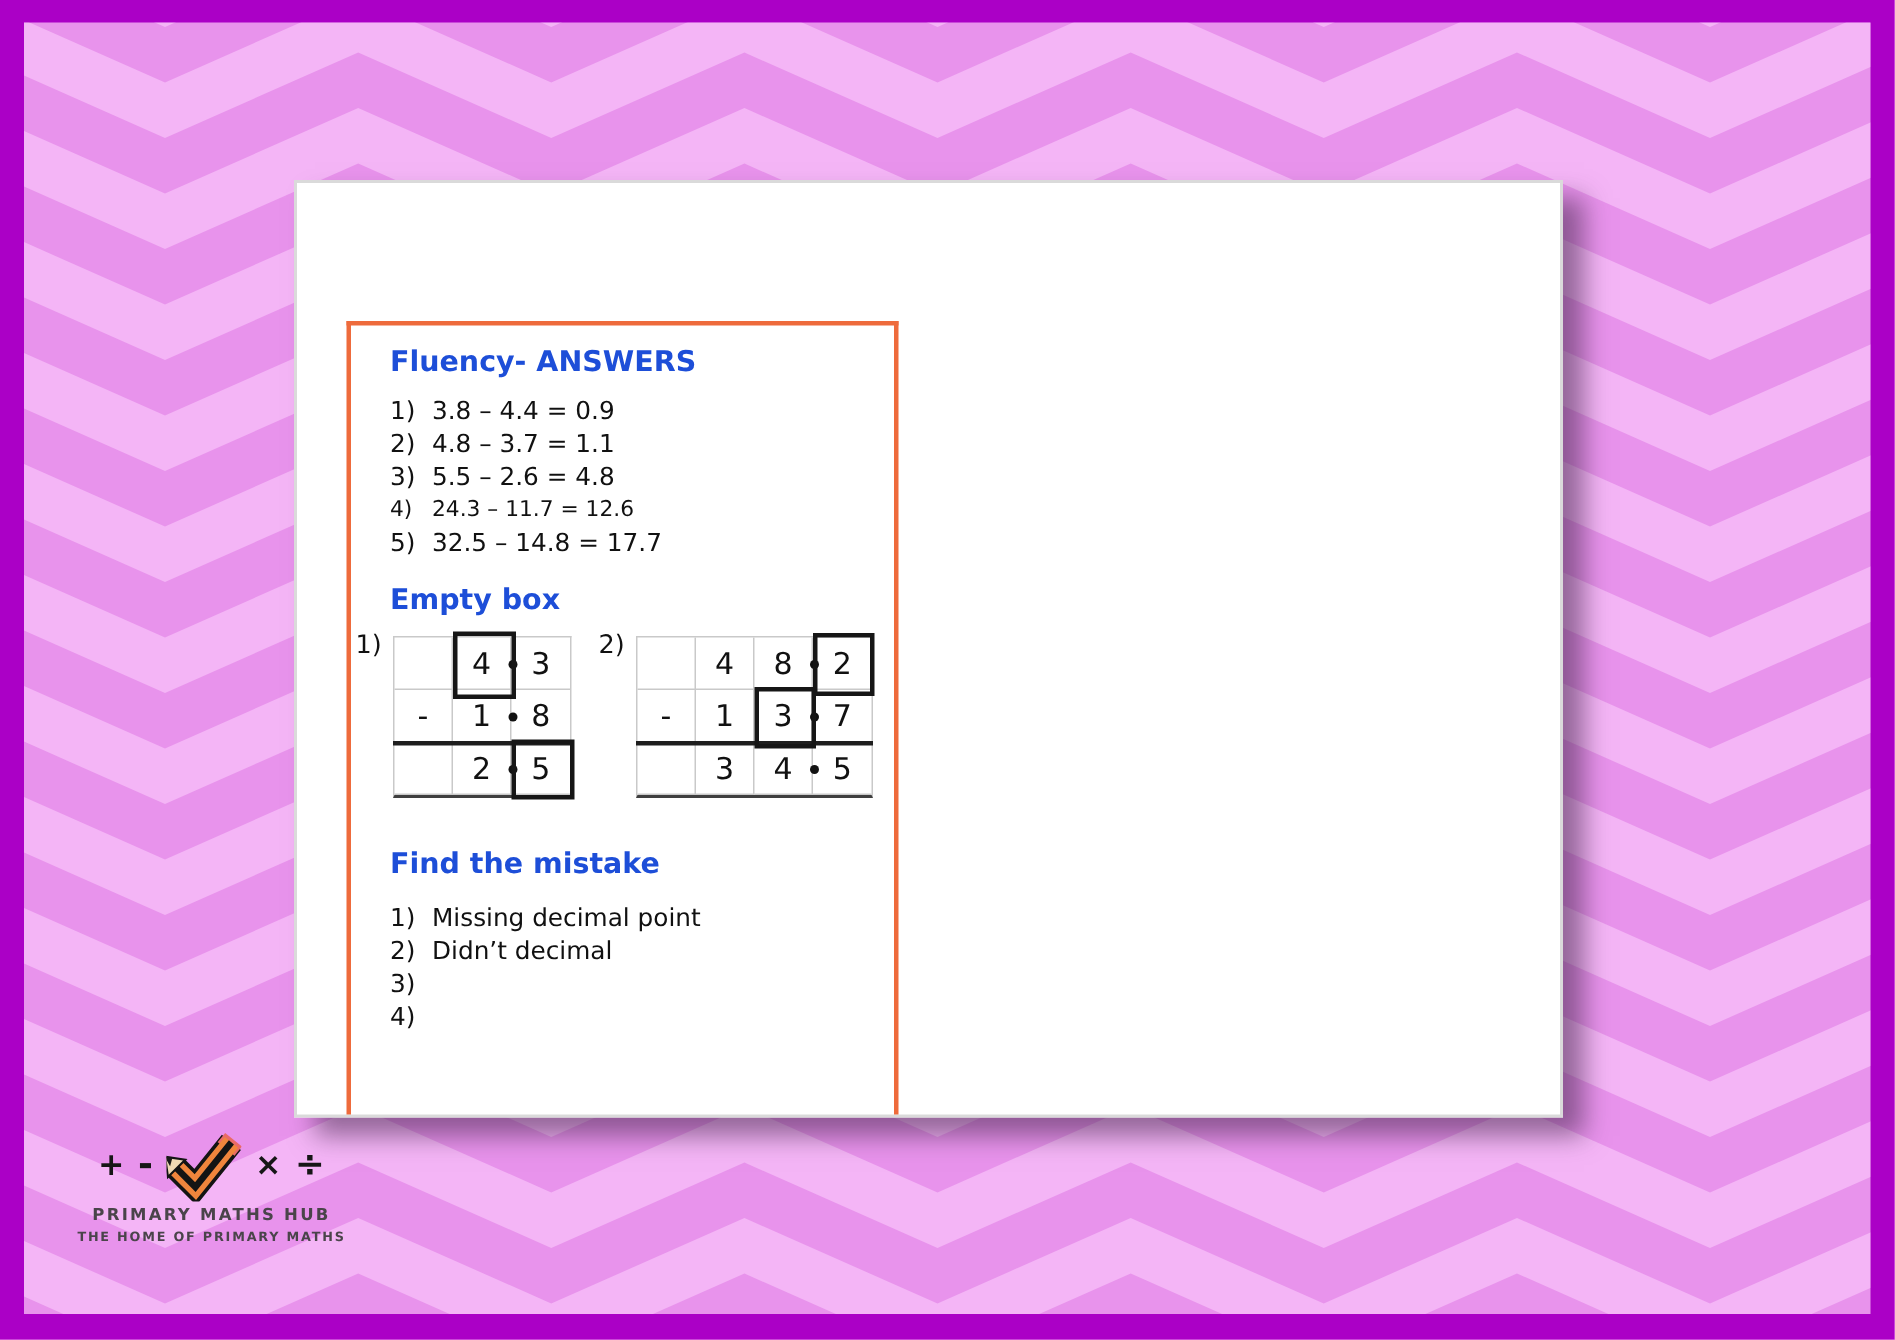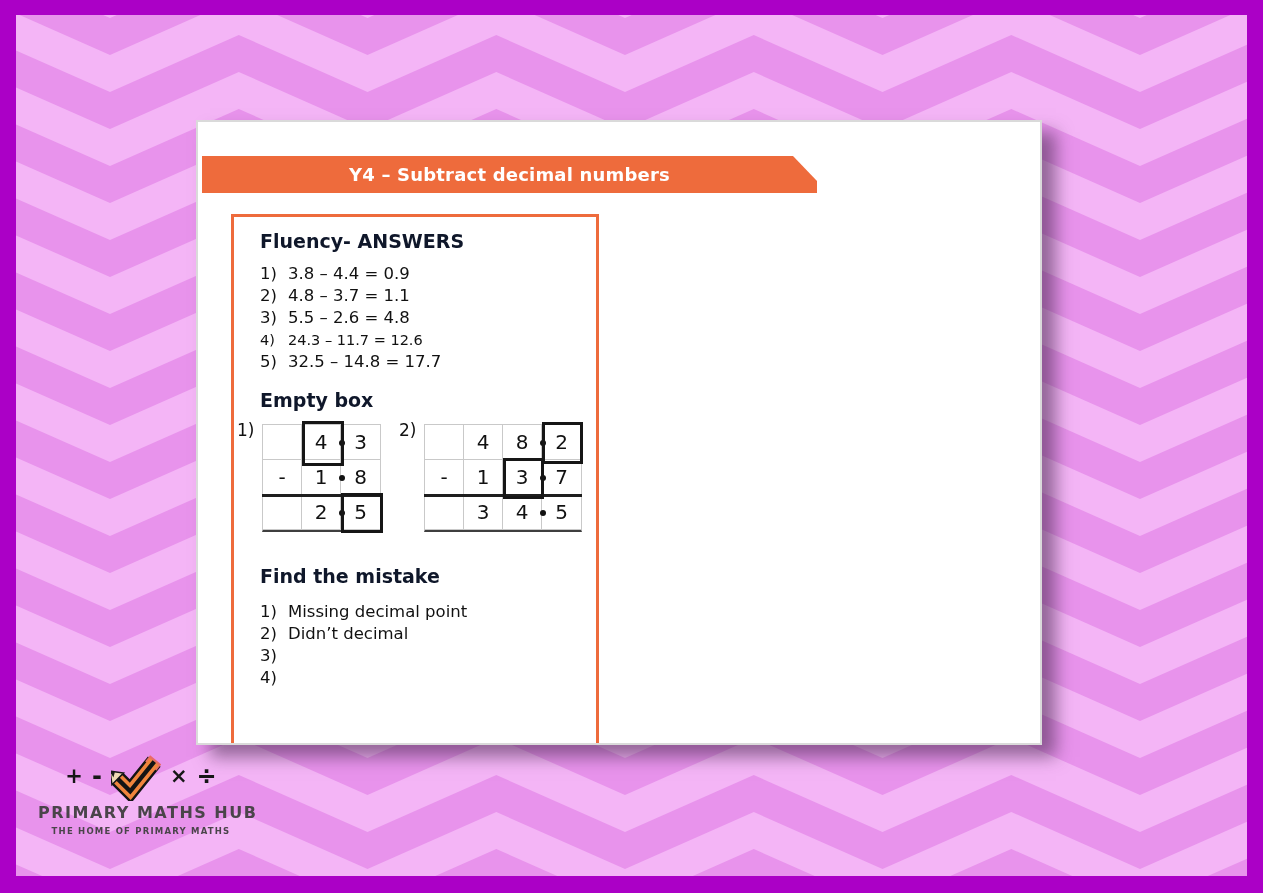--- a/index.html
+++ b/index.html
@@ -24,21 +24,21 @@
     position:absolute;left:4px;top:34px;width:615px;height:37px;
     background:#EE6B3C;color:#FFFFFF;font-weight:bold;font-size:18px;
     line-height:37px;text-align:center;letter-spacing:.2px;
     clip-path:polygon(0 0, calc(100% - 24px) 0, 100% 25px, 100% 100%, 0 100%);
   }
   .answer-box{
     position:absolute;left:33px;top:92px;width:368px;height:535px;
     border:3px solid #EE6B3C;border-bottom:none;box-sizing:border-box;
   }
   .h-block{
-    position:absolute;left:26px;font-weight:bold;font-size:19px;color:#0f172a;
+    position:absolute;left:26px;font-weight:bold;font-size:19px;color:#1d4ed8;
     white-space:nowrap;
   }
   .list{position:absolute;left:26px;color:#111;}
   .l-item{display:flex;line-height:22px;font-size:16.5px;}
   .l-item.small{font-size:14.5px;}
   .l-num{width:28px;flex:none;}
   .l-body{white-space:pre-line;}
   .mlist{width:320px;}
 
   
@@ -65,21 +65,21 @@
   .u-word{
     text-decoration:underline;text-decoration-thickness:1.5px;
     border-bottom:3px double #4472E8;
   }
 
   
   .logo{position:absolute;left:38px;top:750px;width:206px;text-align:center;}
   .logo-symbols{display:flex;align-items:center;justify-content:center;gap:9px;height:52px;}
   .sym{font-weight:bold;color:#161616;font-size:21px;line-height:1;}
   .sym.wide{font-size:24px;}
-  .logo-title{font-size:16px;font-weight:bold;color:#4A444A;letter-spacing:1.5px;margin-top:1px;white-space:nowrap;}
+  .logo-title{font-size:11px;font-weight:bold;color:#4A444A;letter-spacing:1.5px;margin-top:1px;white-space:nowrap;}
   .logo-tag{font-size:8.5px;font-weight:bold;color:#4A444A;letter-spacing:1.2px;margin-top:4px;white-space:nowrap;}
 </style>
 </head>
 <body>
 
 <div class="bg-inner">
   <svg id="chevrons" width="1231" height="861" viewBox="0 0 1231 861">
       <polygon points="-34.8,-91.0 94.0,-34.0 222.8,-91.0 351.5,-34.0 480.3,-91.0 609.0,-34.0 737.8,-91.0 866.5,-34.0 995.3,-91.0 1124.0,-34.0 1252.8,-91.0 1381.5,-34.0 1381.5,3.0 1252.8,-54.0 1124.0,3.0 995.3,-54.0 866.5,3.0 737.8,-54.0 609.0,3.0 480.3,-54.0 351.5,3.0 222.8,-54.0 94.0,3.0 -34.8,-54.0" fill="#F4B5F6"></polygon>
       <polygon points="-34.8,-17.0 94.0,40.0 222.8,-17.0 351.5,40.0 480.3,-17.0 609.0,40.0 737.8,-17.0 866.5,40.0 995.3,-17.0 1124.0,40.0 1252.8,-17.0 1381.5,40.0 1381.5,77.0 1252.8,20.0 1124.0,77.0 995.3,20.0 866.5,77.0 737.8,20.0 609.0,77.0 480.3,20.0 351.5,77.0 222.8,20.0 94.0,77.0 -34.8,20.0" fill="#F4B5F6"></polygon>
       <polygon points="-34.8,57.0 94.0,114.0 222.8,57.0 351.5,114.0 480.3,57.0 609.0,114.0 737.8,57.0 866.5,114.0 995.3,57.0 1124.0,114.0 1252.8,57.0 1381.5,114.0 1381.5,151.0 1252.8,94.0 1124.0,151.0 995.3,94.0 866.5,151.0 737.8,94.0 609.0,151.0 480.3,94.0 351.5,151.0 222.8,94.0 94.0,151.0 -34.8,94.0" fill="#F4B5F6"></polygon>
@@ -92,23 +92,20 @@
       <polygon points="-34.8,575.0 94.0,632.0 222.8,575.0 351.5,632.0 480.3,575.0 609.0,632.0 737.8,575.0 866.5,632.0 995.3,575.0 1124.0,632.0 1252.8,575.0 1381.5,632.0 1381.5,669.0 1252.8,612.0 1124.0,669.0 995.3,612.0 866.5,669.0 737.8,612.0 609.0,669.0 480.3,612.0 351.5,669.0 222.8,612.0 94.0,669.0 -34.8,612.0" fill="#F4B5F6"></polygon>
       <polygon points="-34.8,649.0 94.0,706.0 222.8,649.0 351.5,706.0 480.3,649.0 609.0,706.0 737.8,649.0 866.5,706.0 995.3,649.0 1124.0,706.0 1252.8,649.0 1381.5,706.0 1381.5,743.0 1252.8,686.0 1124.0,743.0 995.3,686.0 866.5,743.0 737.8,686.0 609.0,743.0 480.3,686.0 351.5,743.0 222.8,686.0 94.0,743.0 -34.8,686.0" fill="#F4B5F6"></polygon>
       <polygon points="-34.8,723.0 94.0,780.0 222.8,723.0 351.5,780.0 480.3,723.0 609.0,780.0 737.8,723.0 866.5,780.0 995.3,723.0 1124.0,780.0 1252.8,723.0 1381.5,780.0 1381.5,817.0 1252.8,760.0 1124.0,817.0 995.3,760.0 866.5,817.0 737.8,760.0 609.0,817.0 480.3,760.0 351.5,817.0 222.8,760.0 94.0,817.0 -34.8,760.0" fill="#F4B5F6"></polygon>
       <polygon points="-34.8,797.0 94.0,854.0 222.8,797.0 351.5,854.0 480.3,797.0 609.0,854.0 737.8,797.0 866.5,854.0 995.3,797.0 1124.0,854.0 1252.8,797.0 1381.5,854.0 1381.5,891.0 1252.8,834.0 1124.0,891.0 995.3,834.0 866.5,891.0 737.8,834.0 609.0,891.0 480.3,834.0 351.5,891.0 222.8,834.0 94.0,891.0 -34.8,834.0" fill="#F4B5F6"></polygon>
       <polygon points="-34.8,871.0 94.0,928.0 222.8,871.0 351.5,928.0 480.3,871.0 609.0,928.0 737.8,871.0 866.5,928.0 995.3,871.0 1124.0,928.0 1252.8,871.0 1381.5,928.0 1381.5,965.0 1252.8,908.0 1124.0,965.0 995.3,908.0 866.5,965.0 737.8,908.0 609.0,965.0 480.3,908.0 351.5,965.0 222.8,908.0 94.0,965.0 -34.8,908.0" fill="#F4B5F6"></polygon>
     </svg>
 </div>
 
 <div class="page">
 
-  <div class="banner">
-    <span>Y4 – Subtract decimal numbers</span>
-  </div>
 
   <div class="answer-box">
 
     <div class="h-block" style="top:13px;">Fluency- ANSWERS</div>
 
     <div class="list" style="top:46px;">
       <div class="l-item">
         <span class="l-num">1)</span>
         <span class="l-body">3.8 – 4.4 = 0.9</span>
       </div>

